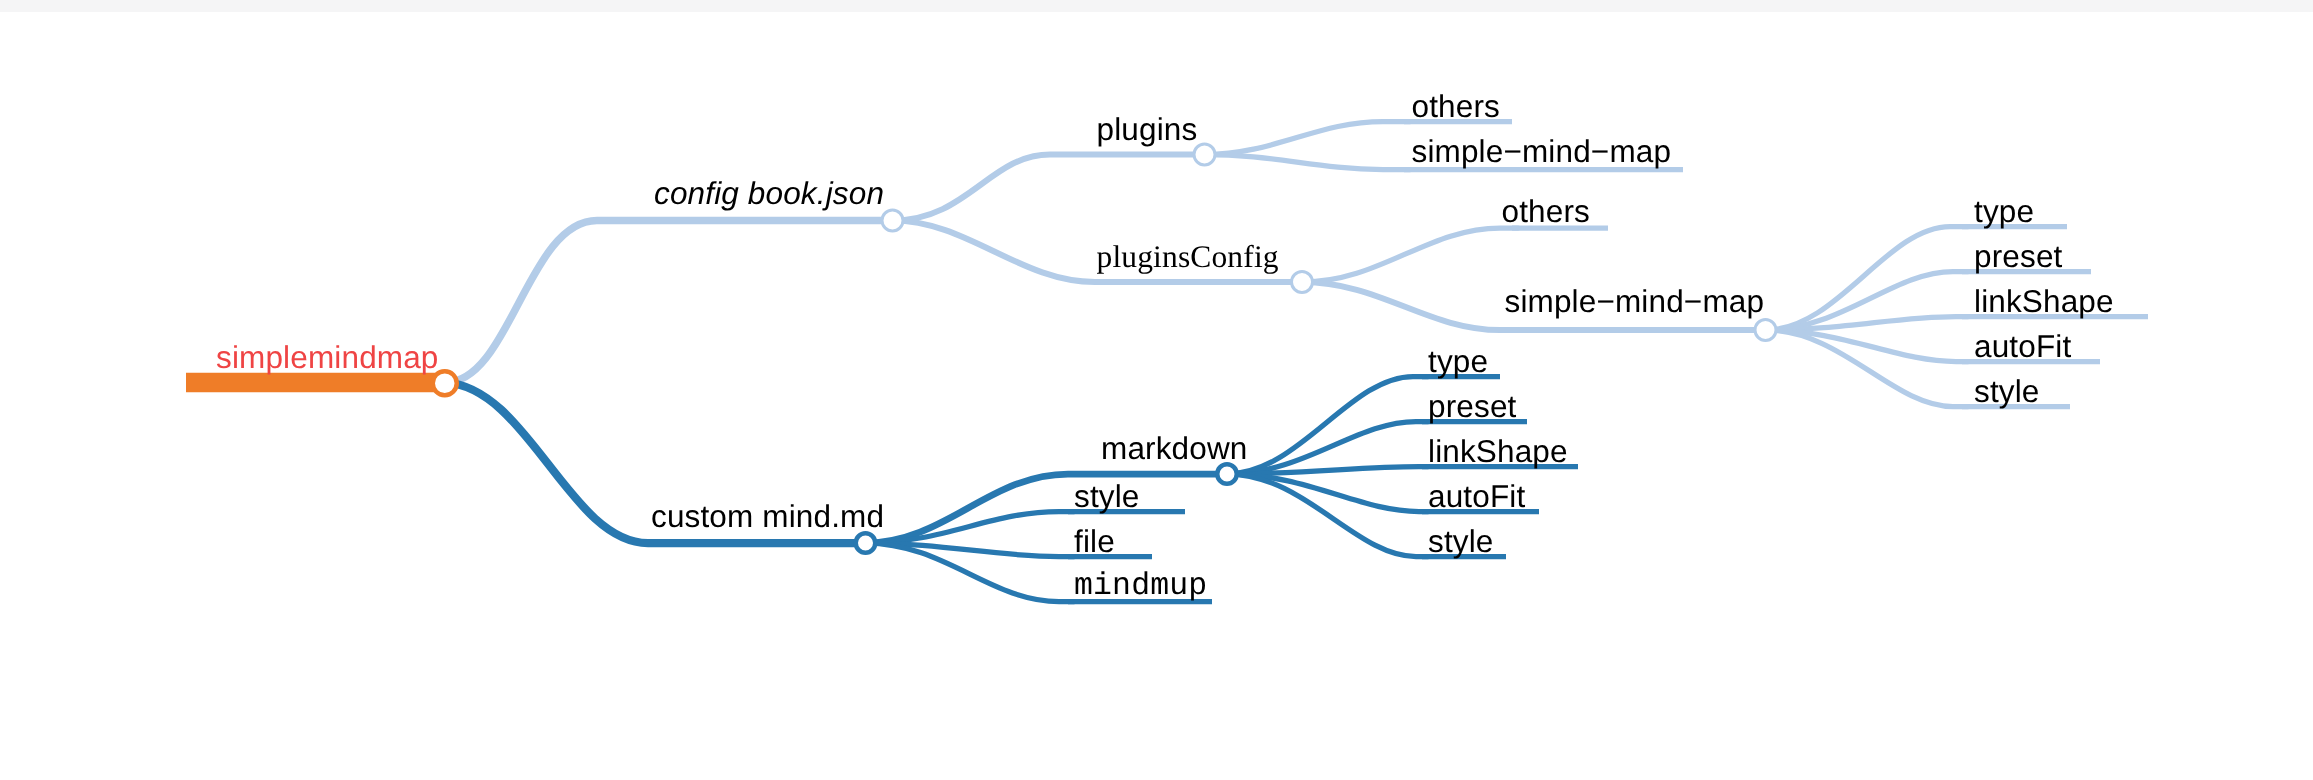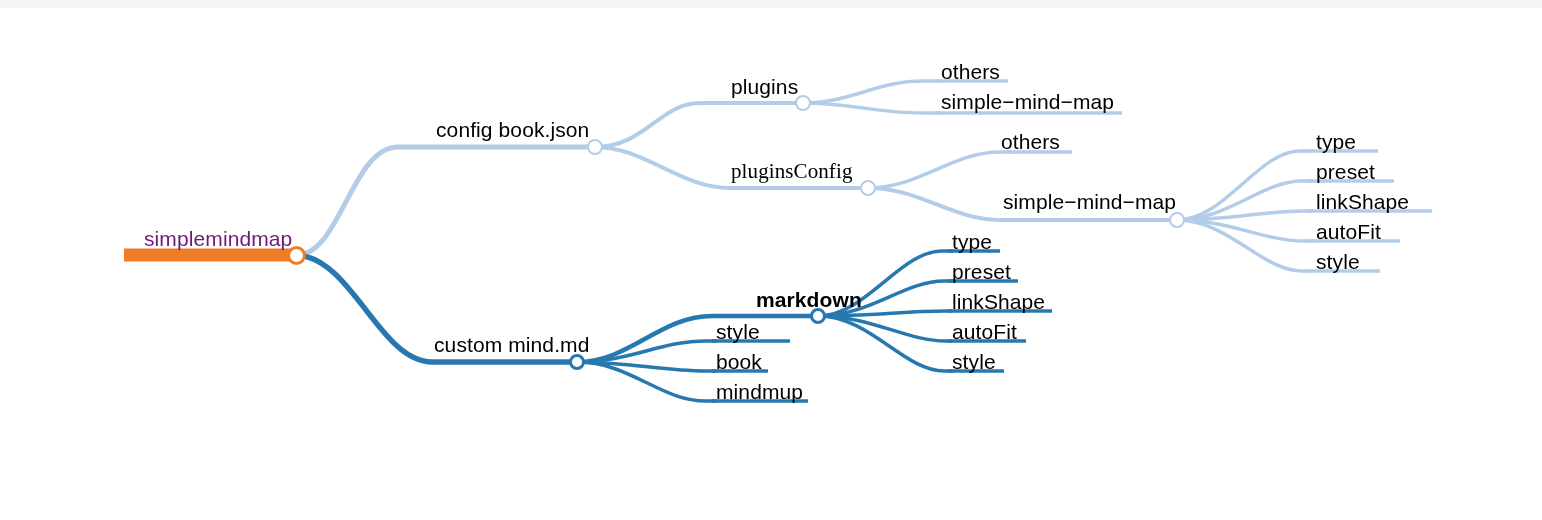--- a/index.html
+++ b/index.html
@@ -47,21 +47,21 @@
     position: absolute;
     white-space: nowrap;
     color: #000000;
     font-size: 21px;
     line-height: 1;
     letter-spacing: 0.1px;
     font-family: "Liberation Sans", sans-serif;
     cursor: default;
   }
   .node.root {
-    color: #701a75;
+    color: #ef4444;
     font-size: 21px;
   }
   .circle {
     position: absolute;
     width: 16px;
     height: 16px;
     border-radius: 50%;
     background: #ffffff;
     box-sizing: border-box;
     cursor: pointer;
@@ -147,21 +147,21 @@
     <div class="circle root" style="left:287px; top:246px;"></div>
     <div class="circle light" style="left:587px; top:139px;"></div>
     <div class="circle light" style="left:795px; top:95px;"></div>
     <div class="circle light" style="left:860px; top:180px;"></div>
     <div class="circle light" style="left:1169px; top:212px;"></div>
     <div class="circle dark" style="left:569px; top:354px;"></div>
     <div class="circle dark" style="left:810px; top:308px;"></div>
 
     <div class="node root" style="left:144px; top:228px;">simplemindmap</div>
 
-    <div class="node" style="left:436px; top:119px;">config book.json</div>
+    <div class="node" style="left:436px; top:119px;font-style:italic;">config book.json</div>
 
     <div class="node" style="left:731px; top:76px;">plugins</div>
 
     <div class="node" style="left:941px; top:61px;">others</div>
 
     <div class="node" style="left:941px; top:91px;">simple−mind−map</div>
 
     <div class="node" style="left:731px; top:161px;font-family:Liberation Serif, serif;">pluginsConfig</div>
 
     <div class="node" style="left:1001px; top:131px;">others</div>
@@ -173,32 +173,32 @@
     <div class="node" style="left:1316px; top:161px;">preset</div>
 
     <div class="node" style="left:1316px; top:191px;">linkShape</div>
 
     <div class="node" style="left:1316px; top:221px;">autoFit</div>
 
     <div class="node" style="left:1316px; top:251px;">style</div>
 
     <div class="node" style="left:434px; top:334px;">custom mind.md</div>
 
-    <div class="node" style="left:756px; top:289px;font-weight:bold;">markdown</div>
+    <div class="node" style="left:734px; top:289px;">markdown</div>
 
     <div class="node" style="left:952px; top:231px;">type</div>
 
     <div class="node" style="left:952px; top:261px;">preset</div>
 
     <div class="node" style="left:952px; top:291px;">linkShape</div>
 
     <div class="node" style="left:952px; top:321px;">autoFit</div>
 
     <div class="node" style="left:952px; top:351px;">style</div>
 
     <div class="node" style="left:716px; top:321px;">style</div>
 
-    <div class="node" style="left:716px; top:351px;">book</div>
-
-    <div class="node" style="left:716px; top:381px;">mindmup</div>
+    <div class="node" style="left:716px; top:351px;">file</div>
+
+    <div class="node" style="left:716px; top:381px;font-family:Liberation Mono, monospace;">mindmup</div>
 
   </div>
 </div>
 
 </body></html>

